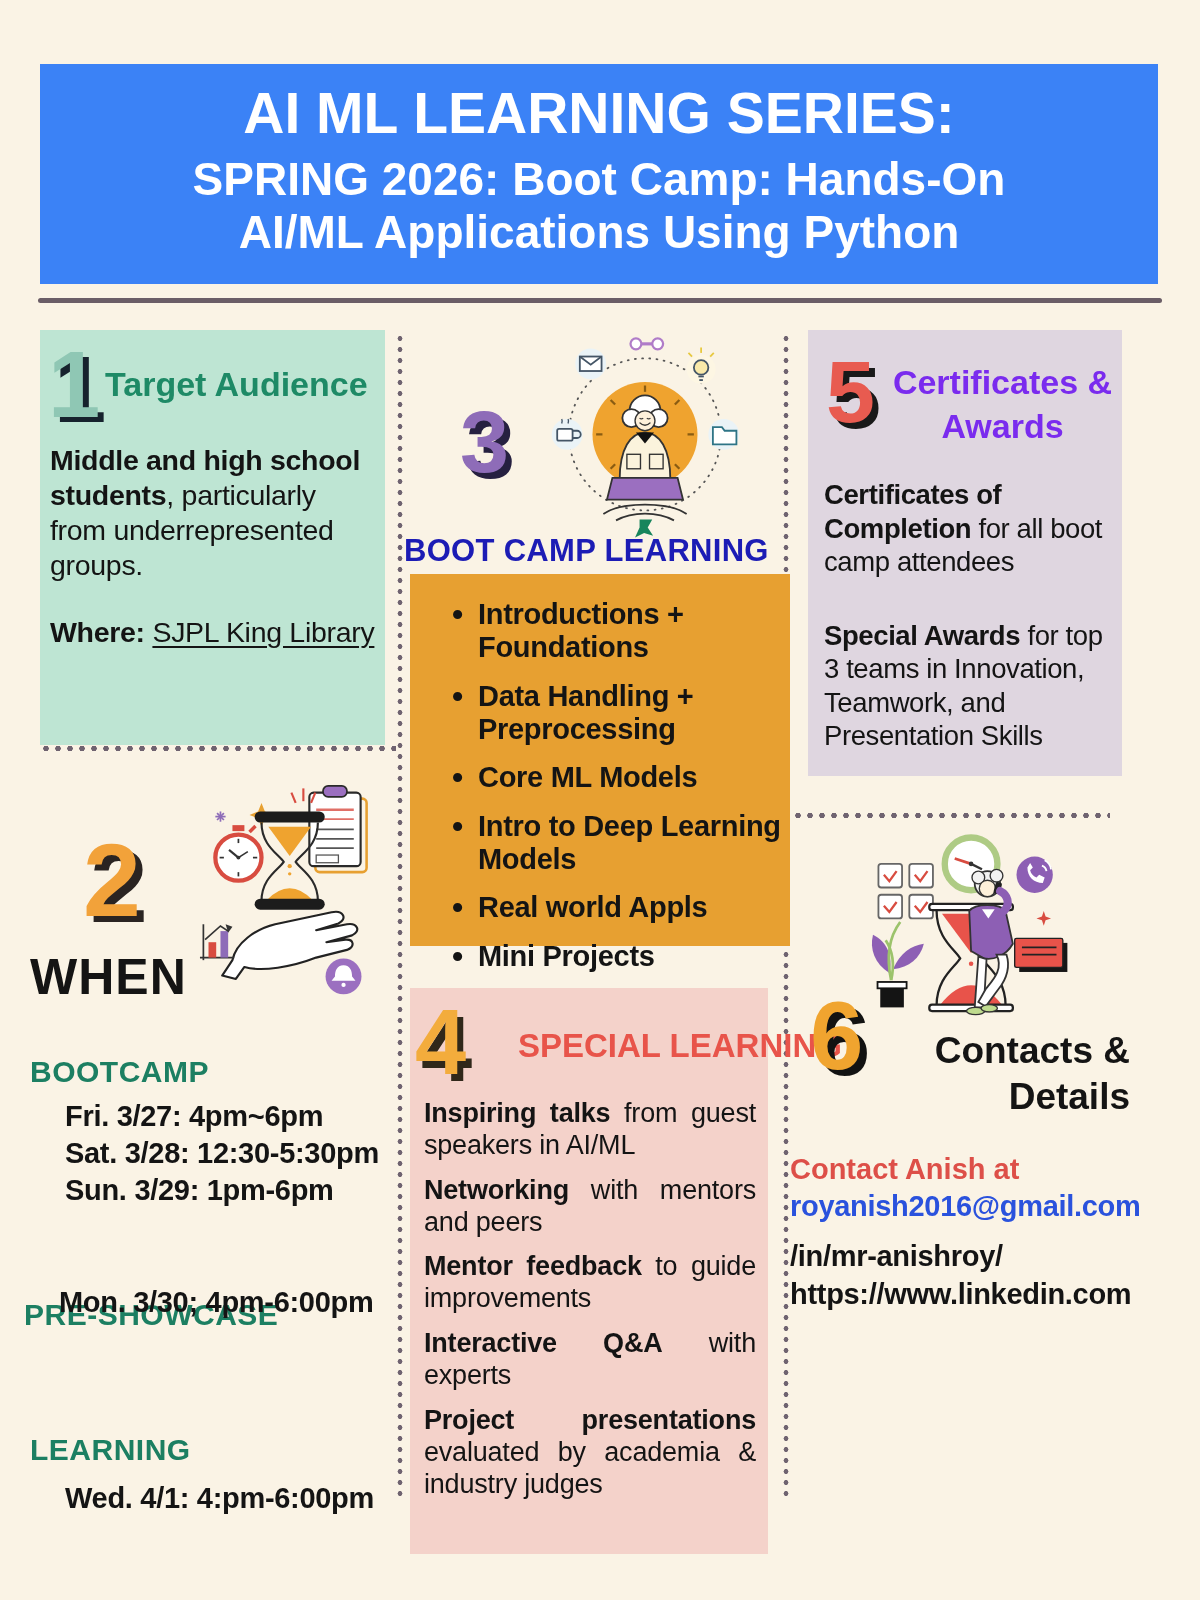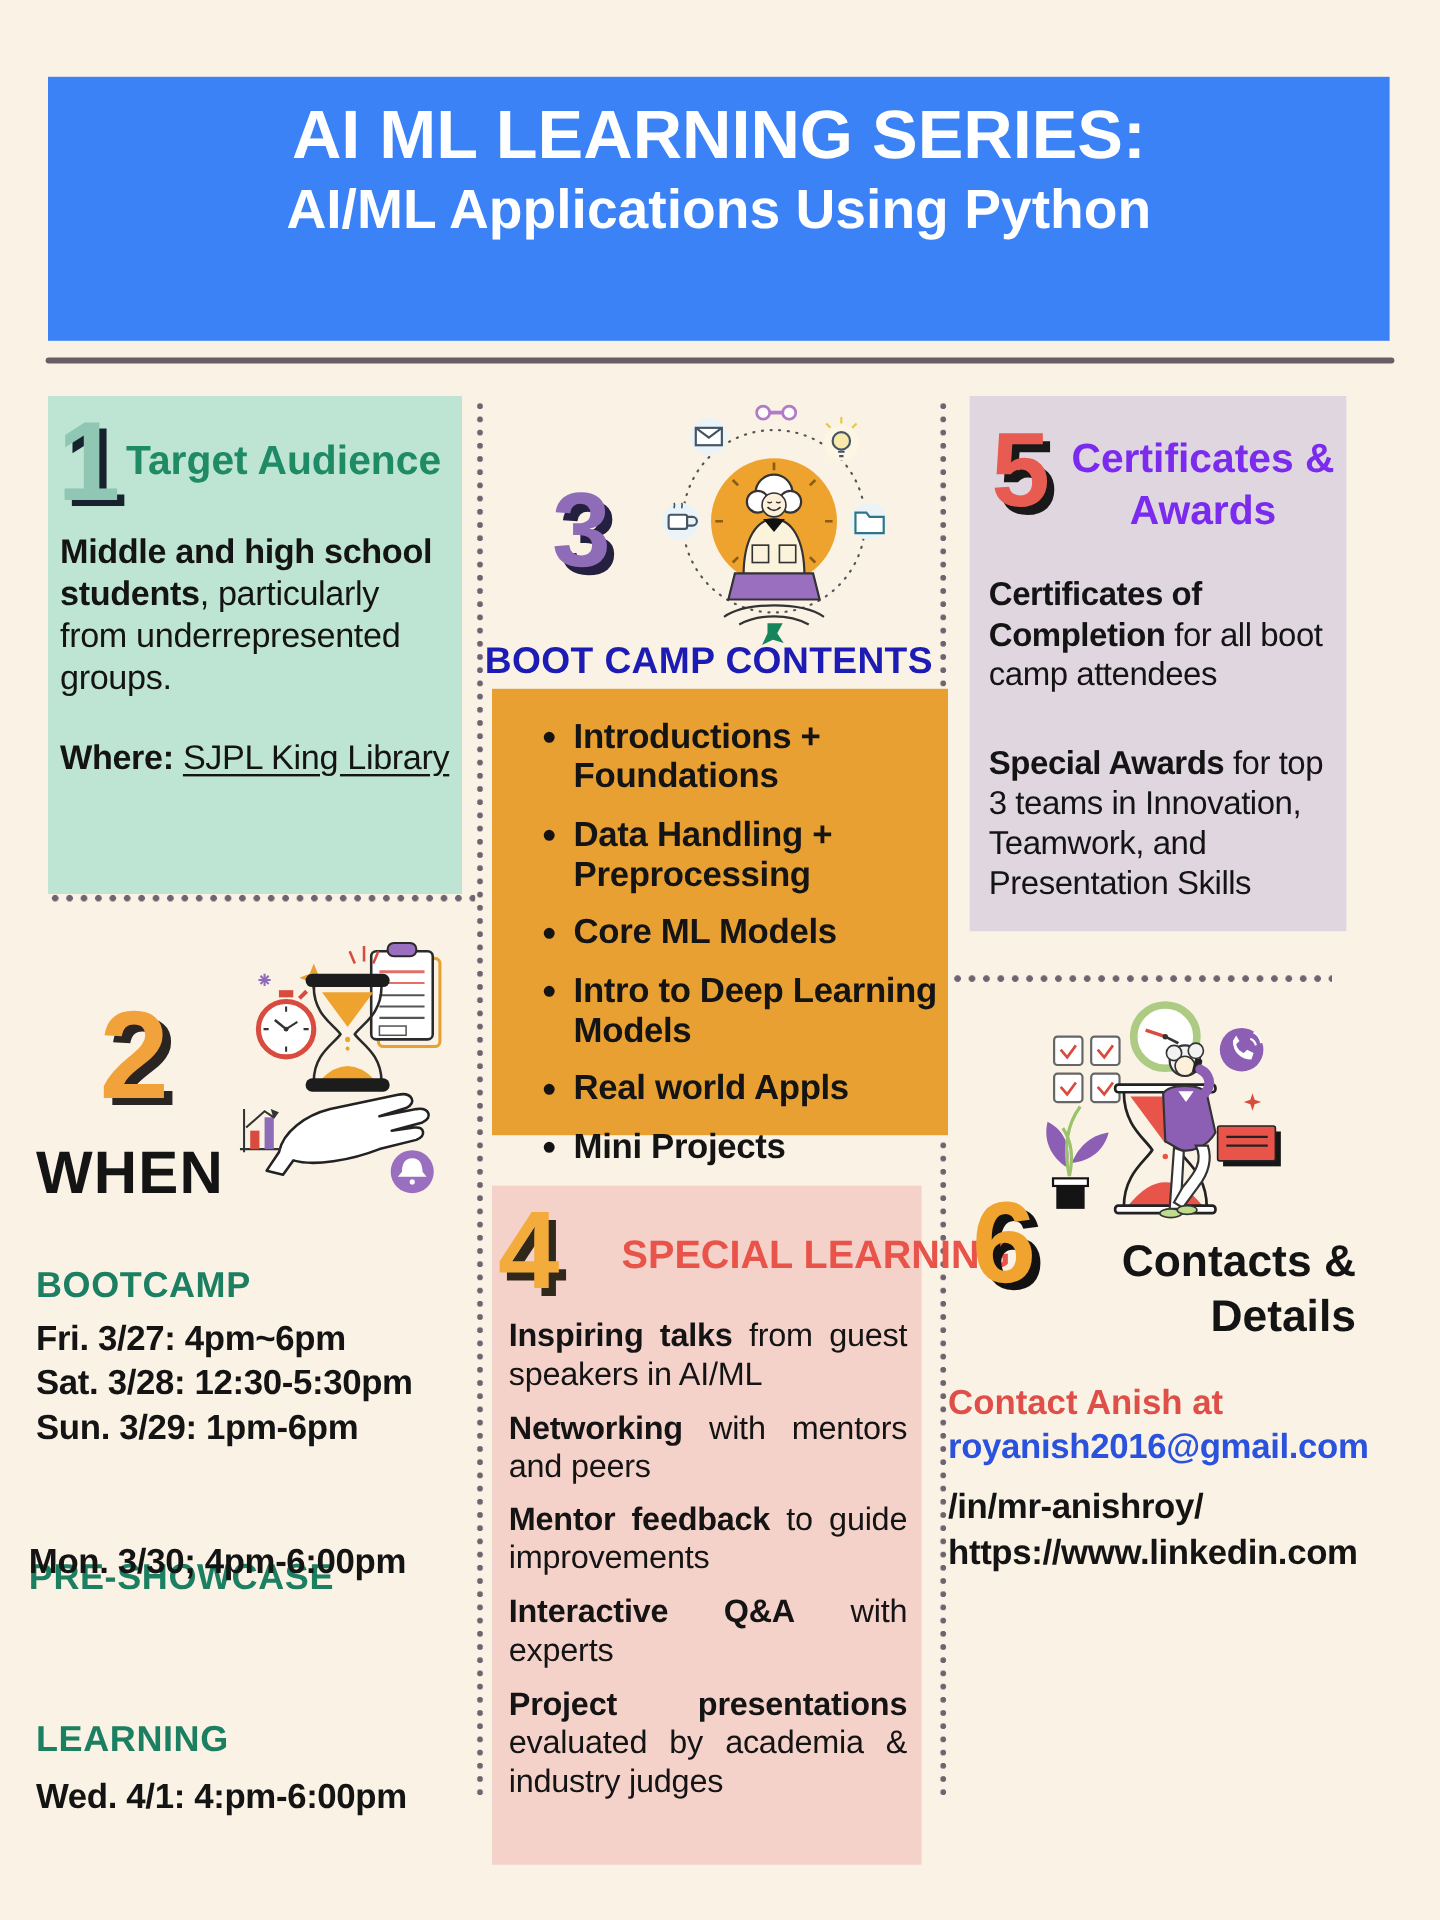--- a/index.html
+++ b/index.html
@@ -42,21 +42,21 @@
   .audience-heading { left:105px; top:365px; font-size:34px; font-weight:bold; color:#1E8A66; }
   .audience-body { left:50px; top:443px; width:328px; font-size:28.5px; line-height:1.23; letter-spacing:-0.3px; }
   .audience-body p { margin:0; }
   .audience-body p + p { margin-top:32px; }
   .where-link { text-decoration:underline; text-underline-offset:4px; }
 
   
   .when-illo { left:188px; top:766px; width:188px; height:255px; }
   .when-title { left:30px; top:948px; font-size:50px; font-weight:bold; letter-spacing:1px; }
   .sched-label { font-size:30px; font-weight:bold; color:#1C7F62; letter-spacing:0.5px; }
-  .sched-lines { font-size:29px; font-weight:bold; line-height:1.28; letter-spacing:-0.3px; }
+  .sched-lines { font-size:29px; font-weight:bold; line-height:1.28; letter-spacing:-0.3px;margin-left:35px; }
   .lbl-bootcamp { left:30px; top:1055px; }
   .lines-bootcamp { left:30px; top:1098px; }
   .lbl-pre { left:24px; top:1298px; }
   .lines-pre { left:24px; top:1284px; }
   .lbl-show { left:30px; top:1433px; }
   .lines-show { left:30px; top:1480px; }
 
   
   .contents-illo { left:545px; top:333px; width:200px; height:210px; }
   .contents-heading { left:404px; top:533px; font-size:31px; font-weight:bold; color:#1C1CB5; white-space:nowrap; letter-spacing:0.3px; }
@@ -86,20 +86,21 @@
   .contact-email { left:790px; top:1190px; font-size:29px; font-weight:bold; color:#2A52DD; letter-spacing:-0.3px; }
   .contact-linkedin { left:790px; top:1238px; font-size:29px; font-weight:bold; color:#141414; line-height:1.3; letter-spacing:-0.3px; }
 </style>
 </head>
 <body>
 
 <div class="poster">
 
   <header class="abs banner">
     <div class="l1">AI ML LEARNING SERIES:</div>
+    <div class="l2">SPRING 2026: Boot Camp: Hands-On</div>
     <div class="l3">AI/ML Applications  Using Python</div>
   </header>
   <div class="abs rule"></div>
 
   <div class="abs vdots vdots-1"></div>
   <div class="abs vdots vdots-2"></div>
   <div class="abs hdots hdots-left"></div>
   <div class="abs hdots hdots-right"></div>
 
   <section class="abs mint-box"></section>
@@ -248,21 +249,21 @@
       <path d="M185 104 h10 l3 4 h13 v15 h-26 z" fill="#FFFFFF" stroke="#2E7486" stroke-width="2"></path>
     </g>
     <g>
       <circle cx="24" cy="112" r="17" fill="#EAF3F7"></circle>
       <rect x="13" y="106" width="17" height="13" rx="2" fill="#FFFFFF" stroke="#445566" stroke-width="2"></rect>
       <path d="M30 108 h5 a4 4 0 0 1 0 8 h-5" fill="none" stroke="#445566" stroke-width="2"></path>
       <path d="M18 100 q1 -3 0 -5 M25 100 q1 -3 0 -5" stroke="#445566" stroke-width="1.5" fill="none"></path>
     </g>
   </svg>
 
-  <h2 class="abs contents-heading" style="margin:0">BOOT CAMP CONTENTS</h2>
+  <h2 class="abs contents-heading" style="margin:0">BOOT CAMP LEARNING</h2>
 
   <section class="abs orange-box">
     <ul>
       <li>Introductions + Foundations</li>
       <li>Data Handling + Preprocessing</li>
       <li>Core ML Models</li>
       <li>Intro to Deep Learning Models</li>
       <li>Real world Appls</li>
       <li>Mini Projects</li>
     </ul>

